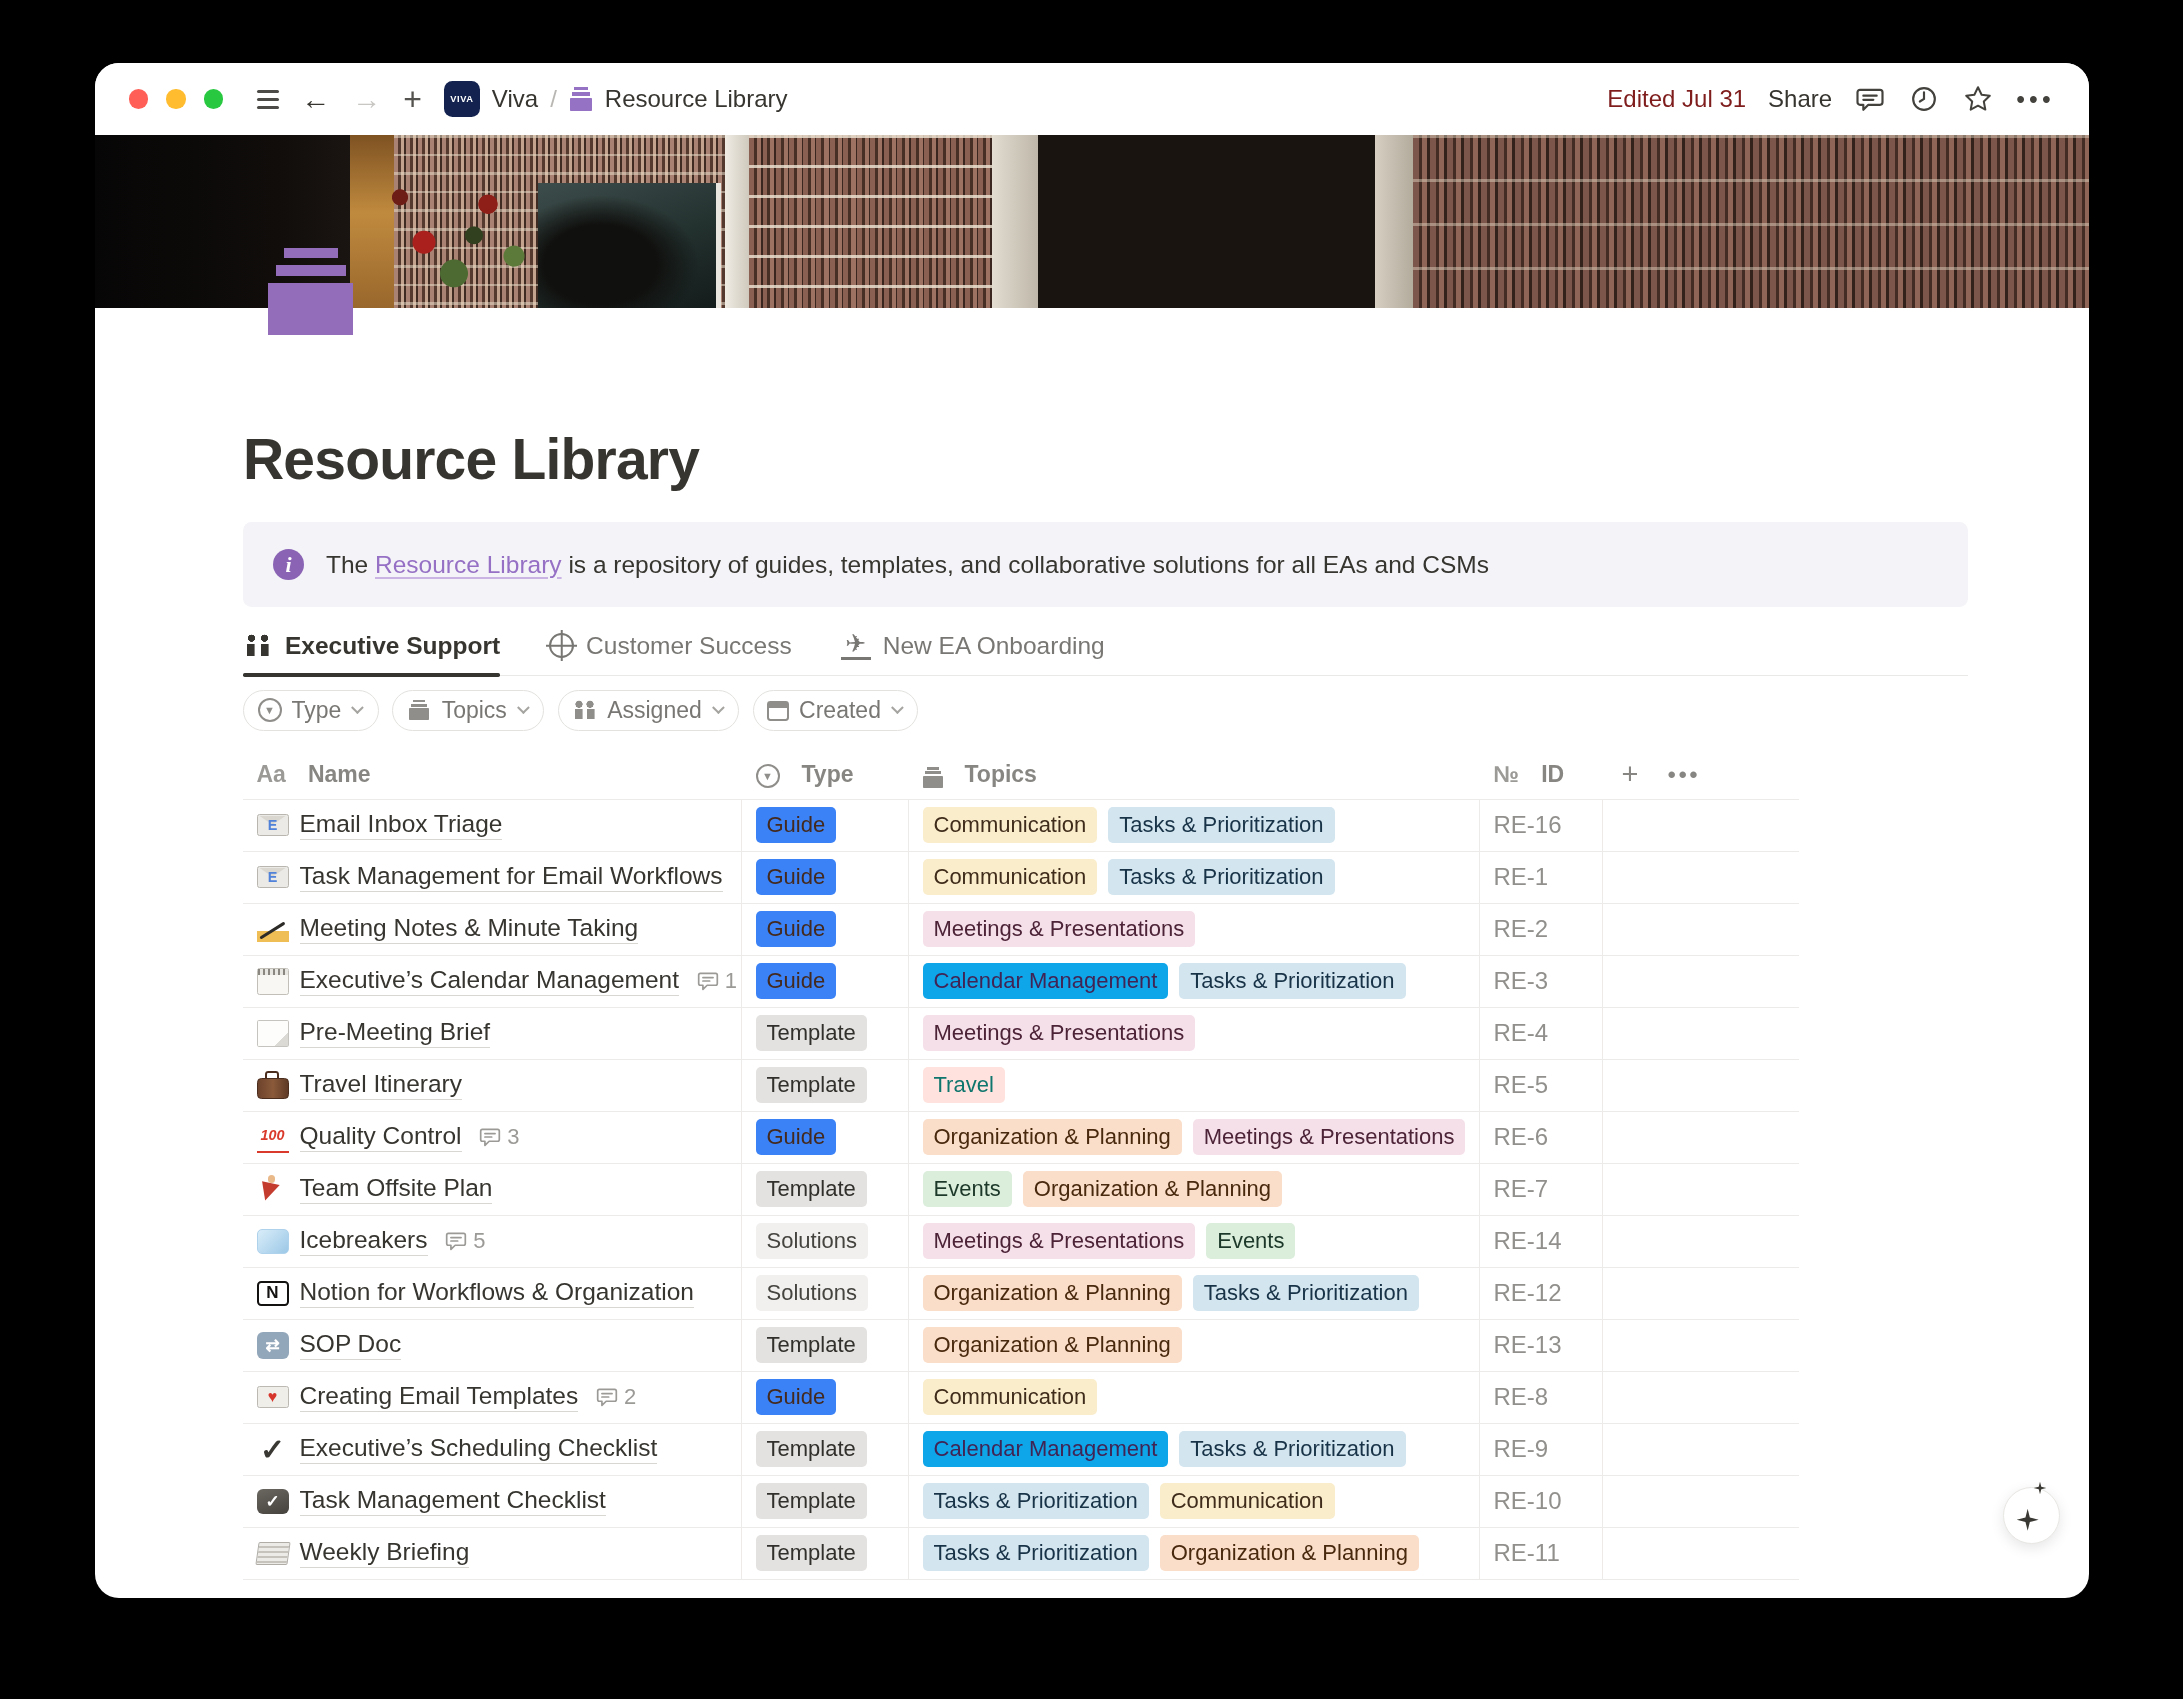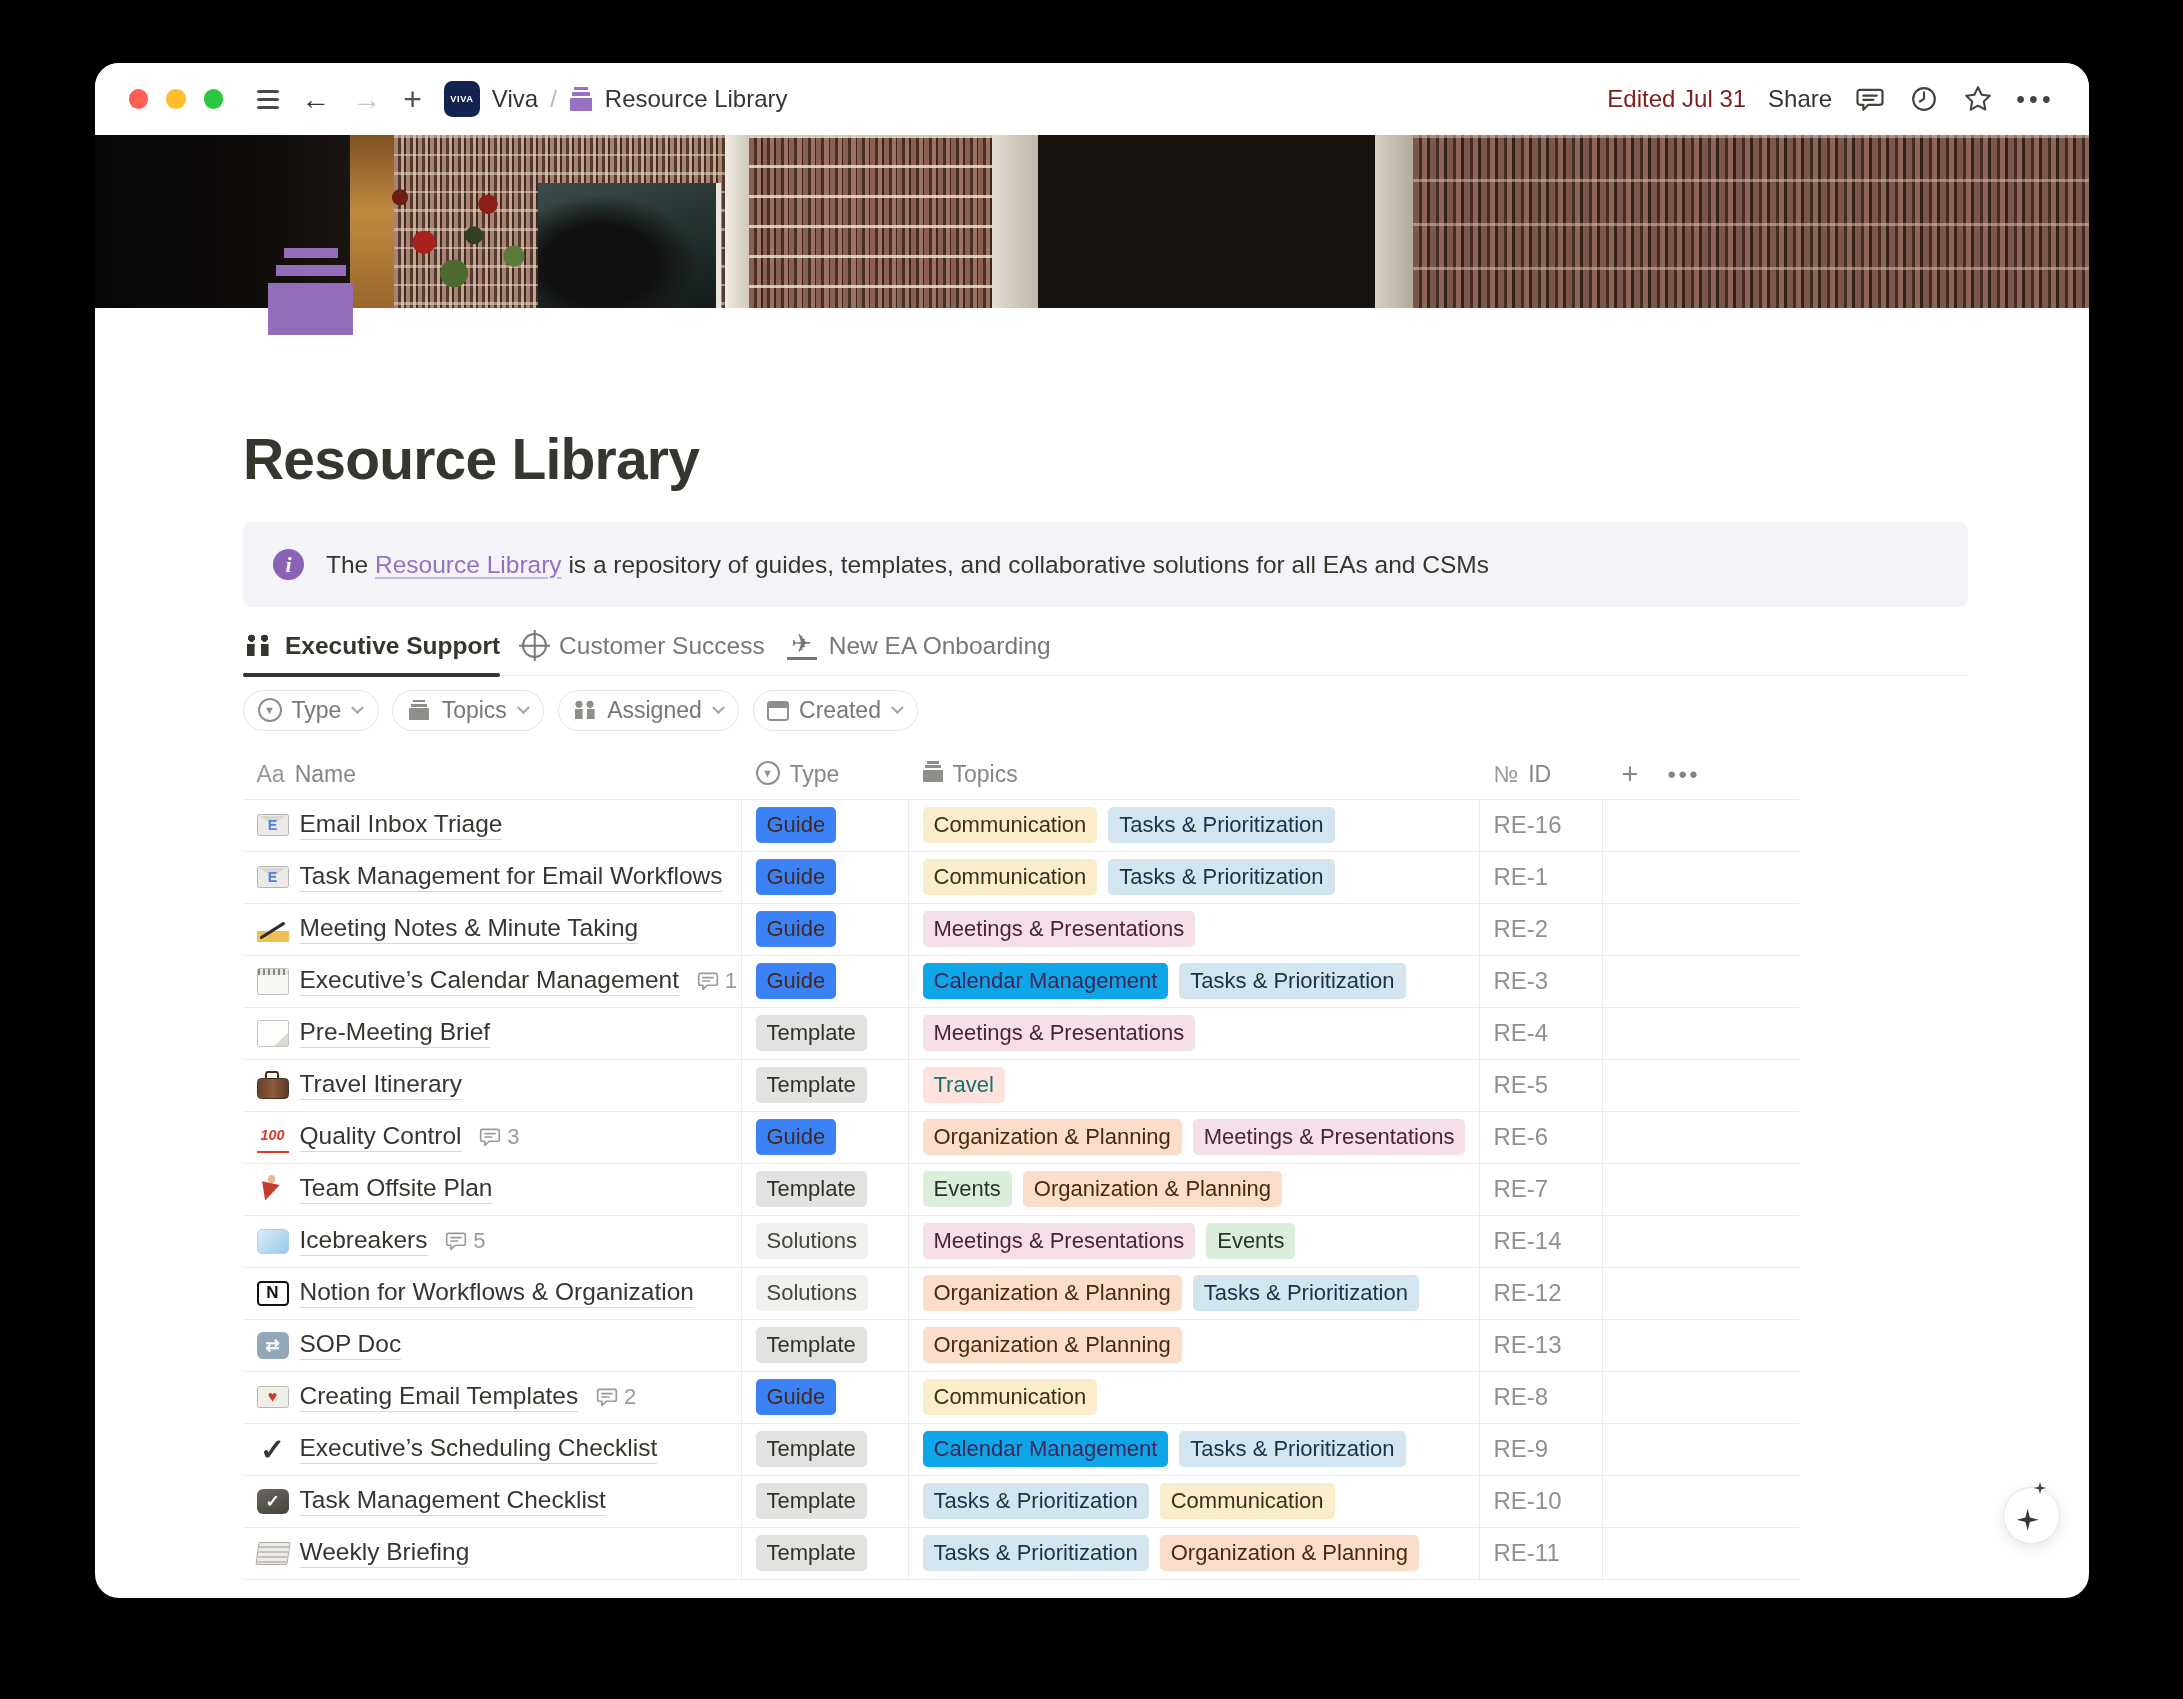--- a/index.html
+++ b/index.html
@@ -109,21 +109,21 @@
     display:flex; align-items:center; gap:22px; padding:0 30px; font-size:24.5px;
   }
   .info-badge {
     flex:0 0 auto; width:31px; height:31px; border-radius:50%; background:#8A63B5;
     color:#fff; display:flex; align-items:center; justify-content:center;
     font-family:"Liberation Serif", serif; font-weight:bold; font-style:italic; font-size:22px;
   }
   .callout a.page-link { color:#9570C4; text-decoration:underline; text-decoration-color:#c9b4e4; text-underline-offset:4.2px; cursor:pointer; }
 
   
-  .tab-bar { margin-top:24px; display:flex; gap:22px; border-bottom:0.8px solid #E9E9E7;text-align:right; }
+  .tab-bar { margin-top:24px; display:flex; gap:49px; border-bottom:0.8px solid #E9E9E7;text-align:right; }
   .tab { display:flex; align-items:center; gap:12px; padding-bottom:15px; font-size:24.5px; color:#787774; cursor:pointer; position:relative; }
   .tab.active { color:#37352F; font-weight:bold; }
   .tab.active::after { content:""; position:absolute; left:0; right:0; bottom:-1.7px; height:4.2px; background:#37352F; border-radius:1.7px; }
   .tab-ic { display:inline-flex; align-items:center; justify-content:center; width:30px; height:29px; }
   
   .people-icon::before, .people-icon::after {
     content:""; display:inline-block; width:11px; height:23px; margin:0 1.3px;
     background:
       radial-gradient(circle at 50% 4.2px, currentColor 0 3.4px, rgba(0,0,0,0) 3.8px),
       linear-gradient(currentColor 0 0);
@@ -168,21 +168,21 @@
   .created-icon { width:22px; height:20px; border:2.1px solid #8f8e8b; border-radius:3.4px; position:relative; margin-top:2.5px; }
   .created-icon::before { content:""; position:absolute; left:-0.8px; right:-0.8px; top:-0.8px; height:6px; background:#8f8e8b; border-radius:1.7px 1.7px 0 0; }
 
   
   .table { margin-top:20px; width:1556px; }
   .t-head {
     display:grid; grid-template-columns:499px 167px 571px 123px 197px;
     height:49px; align-items:center; color:#878682; font-size:23px;
     border-bottom:0.8px solid #ECEBE9;
   }
-  .t-head .hcell { display:flex; align-items:flex-start; gap:10px; padding-left:13.5px; }
+  .t-head .hcell { display:flex; align-items:flex-end; gap:22px; padding-left:13.5px;font-weight:bold; }
   .hcell .hprefix { color:#9b9a97; }
   .t-row {
     display:grid; grid-template-columns:499px 167px 571px 123px 197px;
     height:52px; align-items:center; border-bottom:0.8px solid #ECEBE9; font-size:24.5px;
   }
   .t-row .cell { height:100%; display:flex; align-items:center; padding-left:13.5px; }
   .t-row .cell.bordered { border-right:0.8px solid #ECEBE9; }
   .name-cell { gap:11px; }
   .row-name { color:#37352F; font-weight:500; border-bottom:1.3px solid #D9D7D2; padding-bottom:1.7px; cursor:pointer; white-space:nowrap; }
   .comment-group { display:flex; align-items:center; gap:6px; color:#9B9A97; font-size:22px; margin-left:6.8px; }

